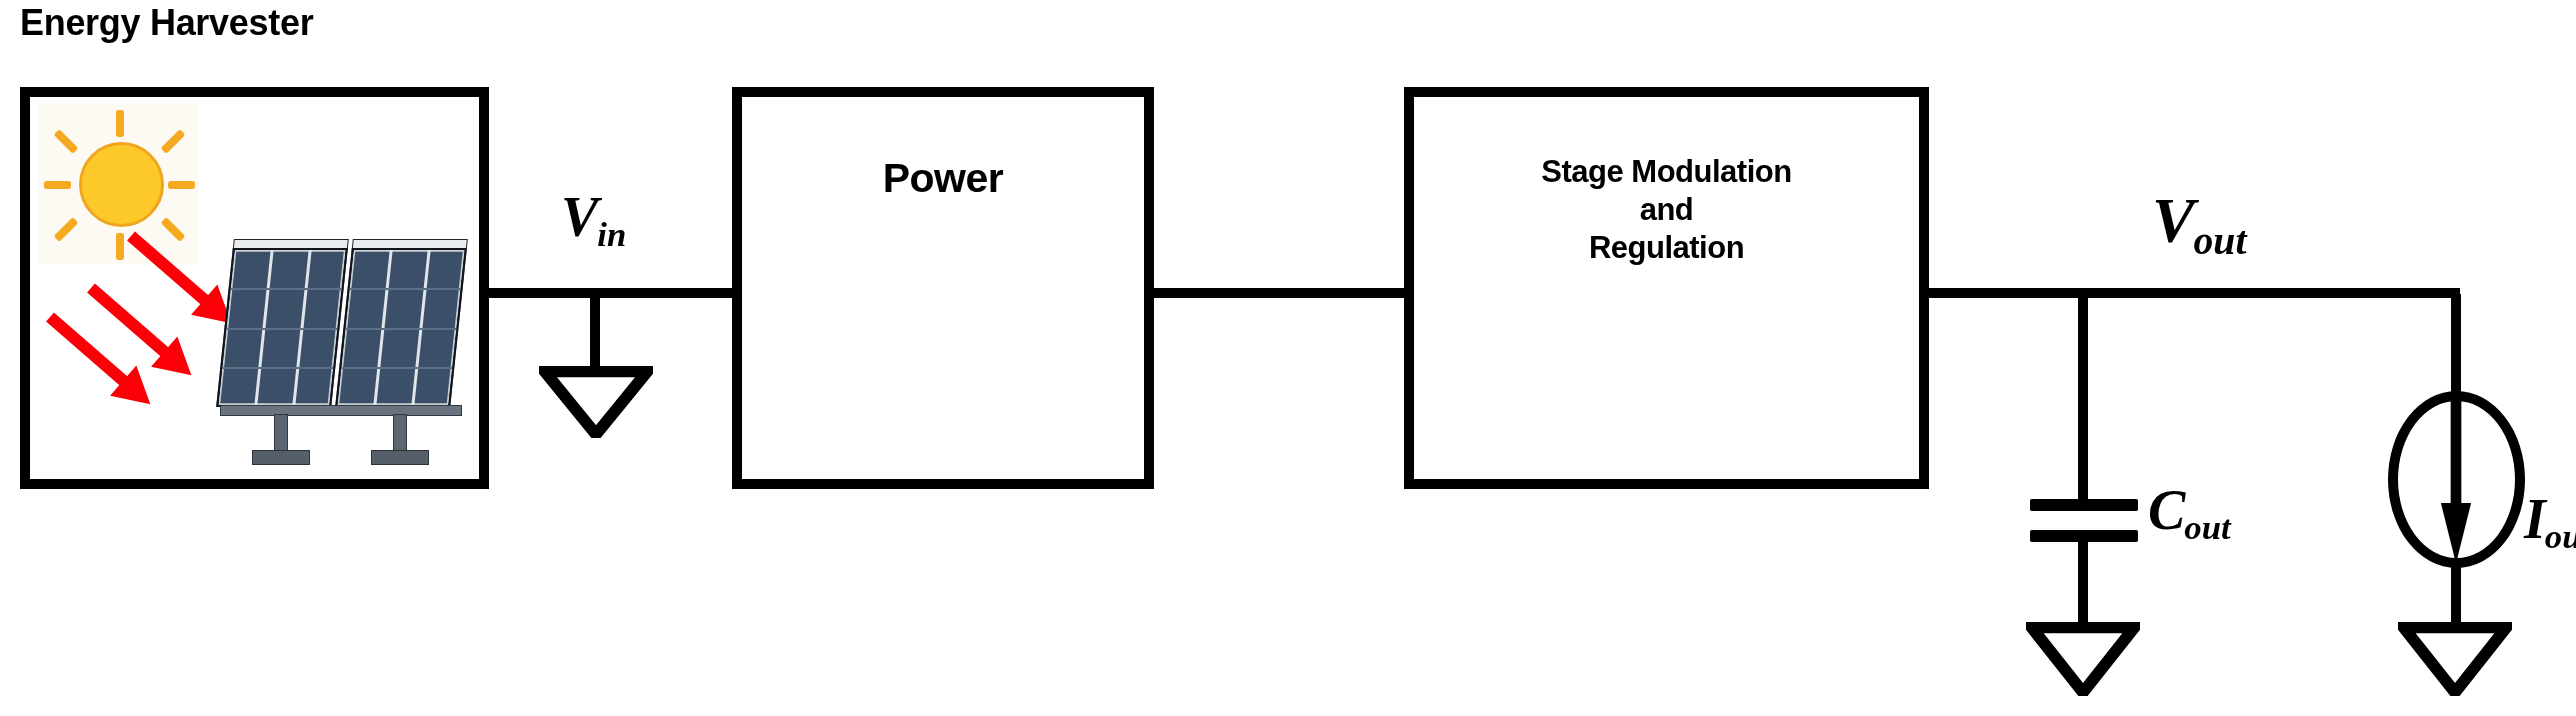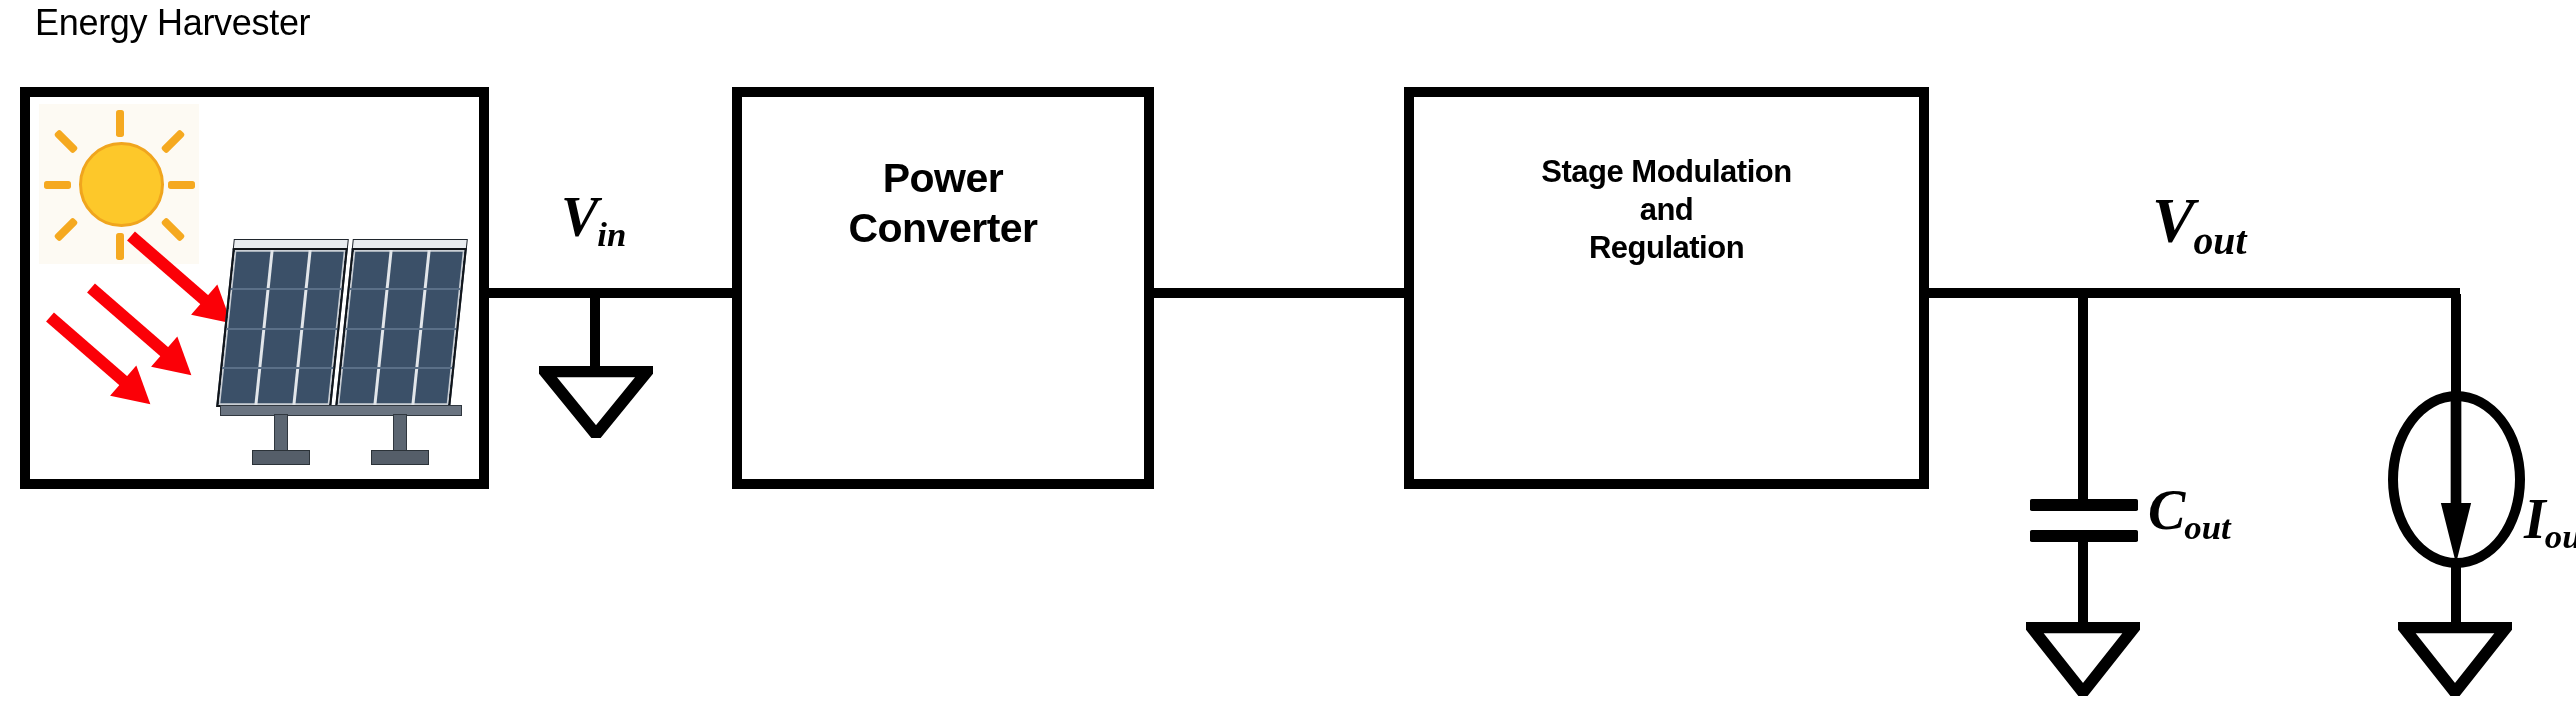--- a/index.html
+++ b/index.html
@@ -46,26 +46,25 @@
     background: #000000;
     width: 10px;
   }
 
   
   #title {
     position: absolute;
     left: 20px;
     top: 1.8px;
     font-family: "Liberation Sans", sans-serif;
-    font-weight: normal;
+    font-weight: bold;
     font-size: 36px;
     color: #000000;
     letter-spacing: -0.3px;
     white-space: nowrap;
-    margin-left: 15px;
   }
 
   
   .sun-tile {
     position: absolute;
     background: #fdfaf3;
   }
   .sun-core {
     position: absolute;
     border-radius: 50%;
@@ -270,21 +269,20 @@
   <div class="wire-v" style="left:590px; top:294px; height:78px;"></div>
   <div class="gnd" style="left:539px; top:366px; width:114px; height:72px;">
     <svg width="114" height="72" viewBox="0 0 126 80">
       <polygon points="6,6 120,6 63,76" fill="none" stroke="#000000" stroke-width="13" stroke-linejoin="miter"></polygon>
     </svg>
   </div>
 
   <div class="box" style="left:732px; top:87px; width:422px; height:402px;">
     <div class="boxtext" style="top:56px; font-size:41px;">
       <div>Power</div>
-      <div>Converter</div>
     </div>
   </div>
 
   <div class="wire-h" style="left:1148px; top:288px; width:261px;"></div>
 
   <div class="box" style="left:1404px; top:87px; width:525px; height:402px;">
     <div class="boxtext" style="top:56px; font-size:31px;">
       <div>Stage Modulation</div>
       <div>and</div>
       <div>Regulation</div>

